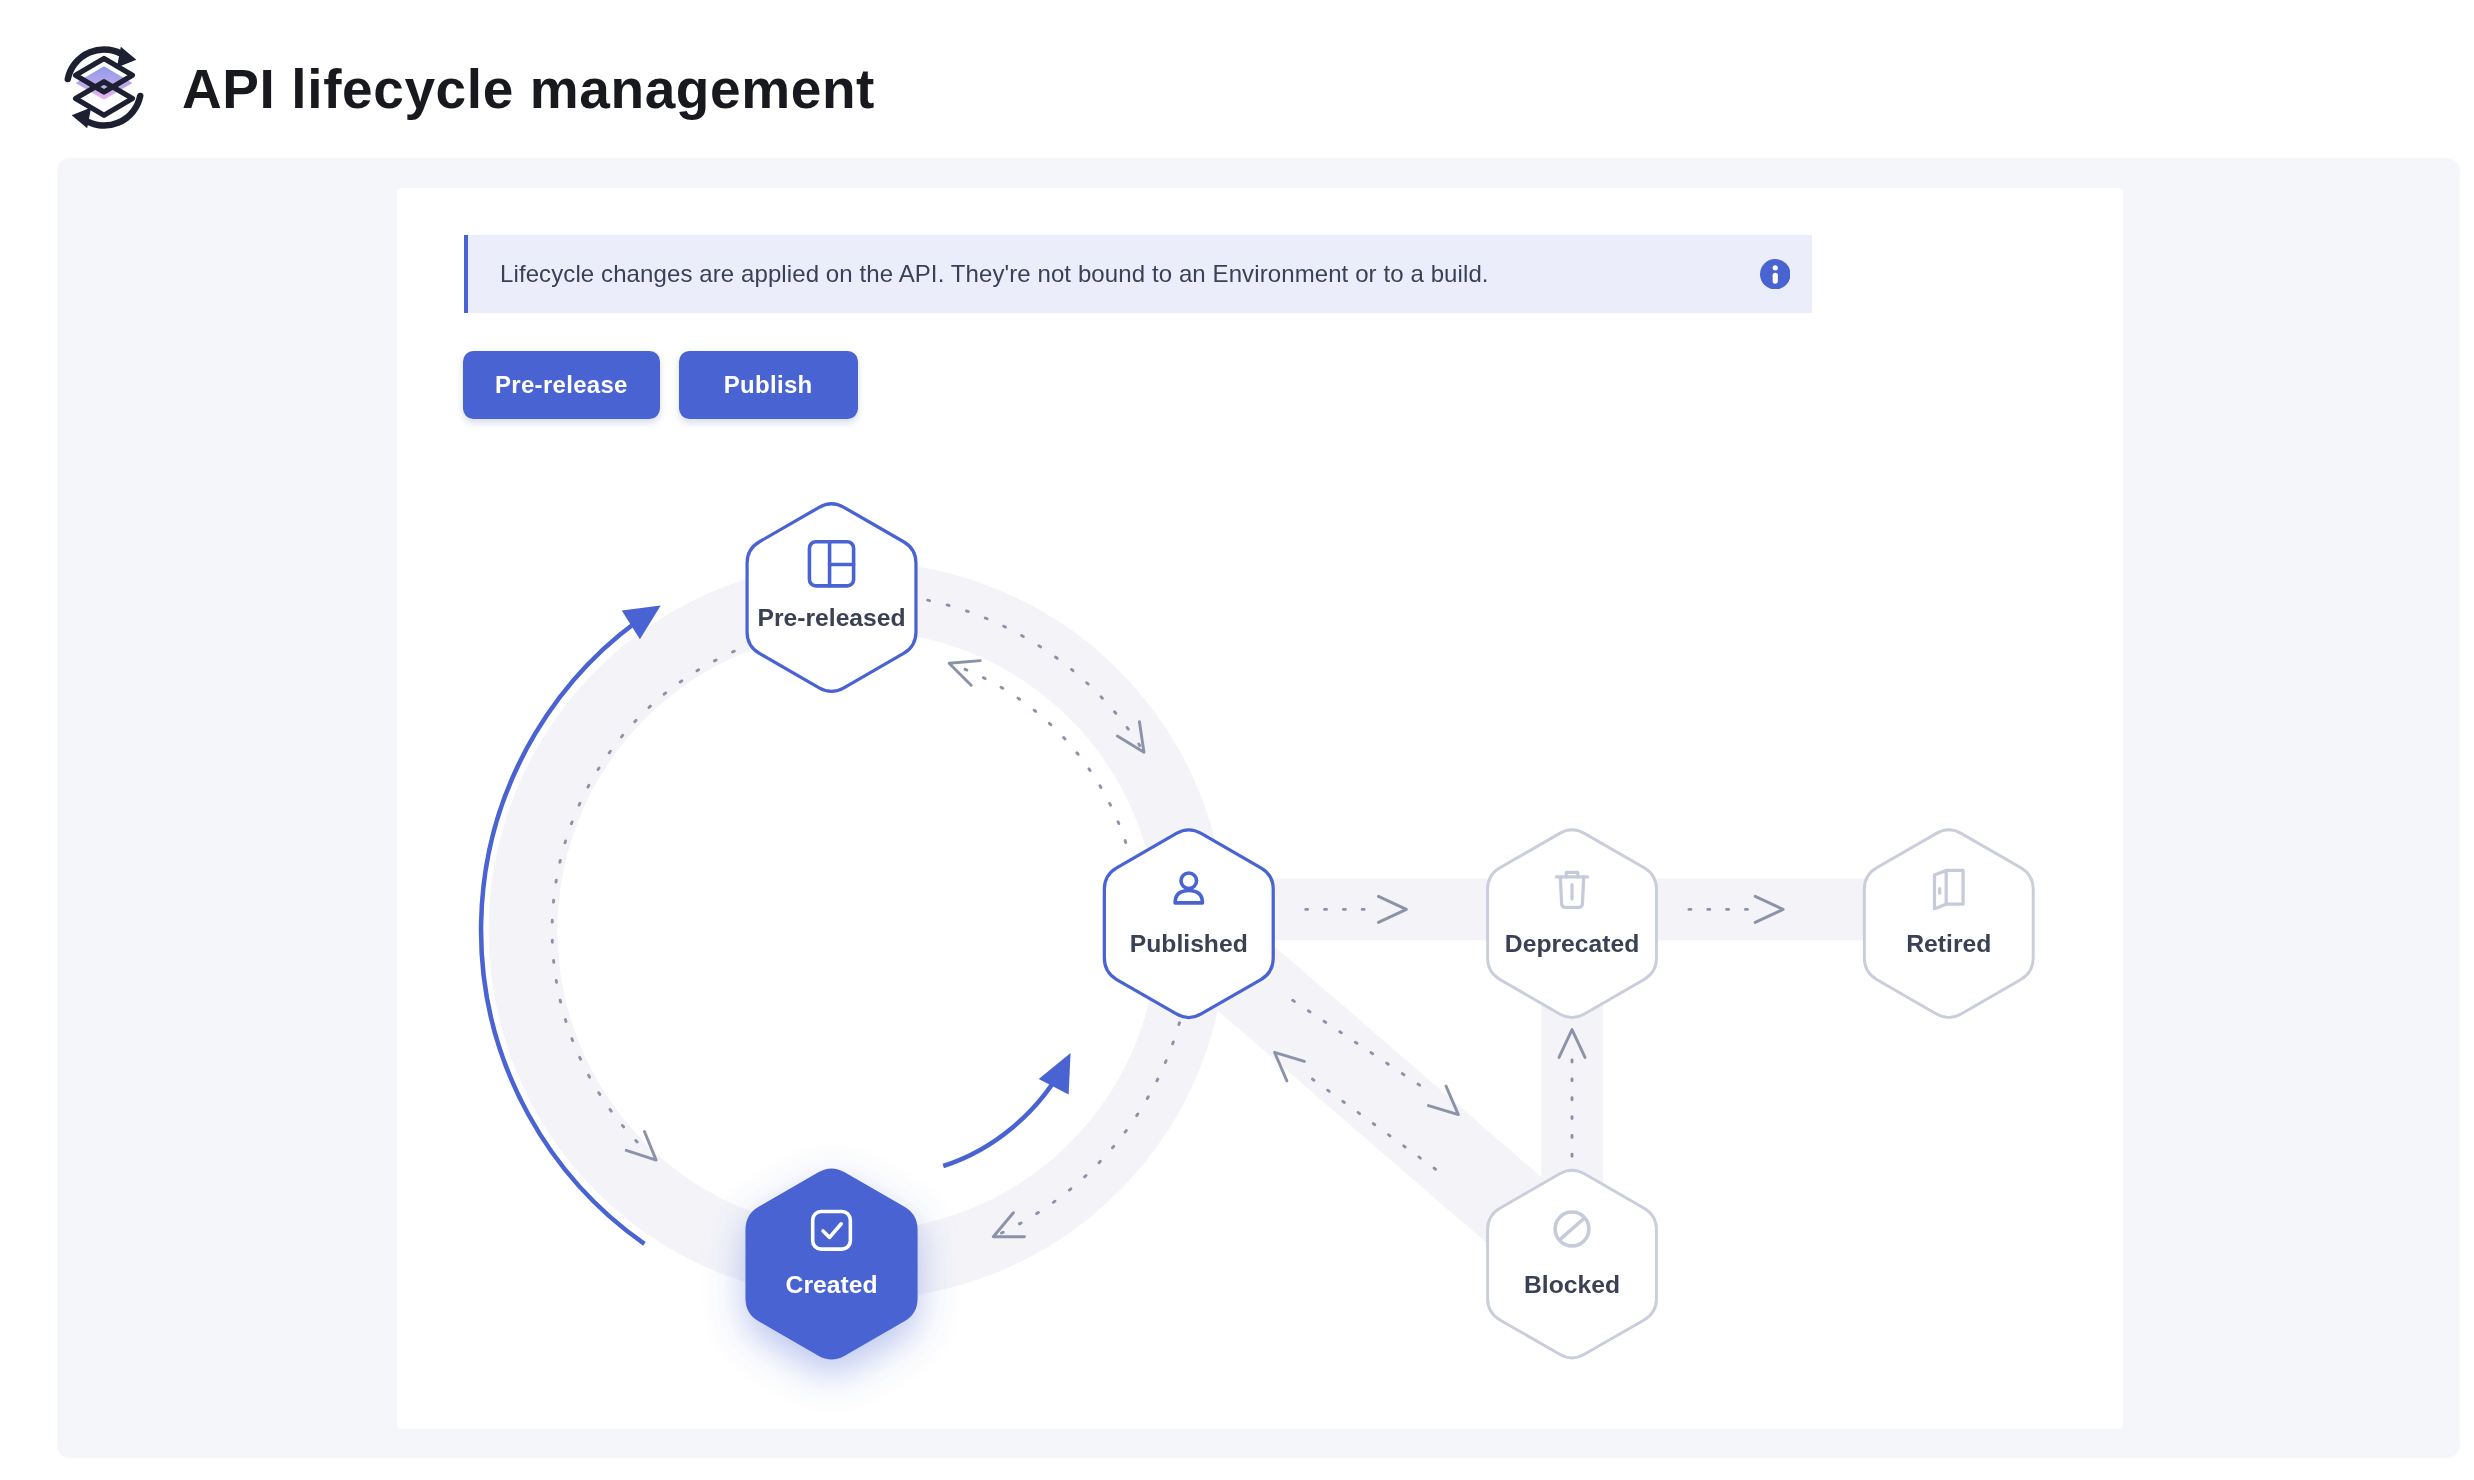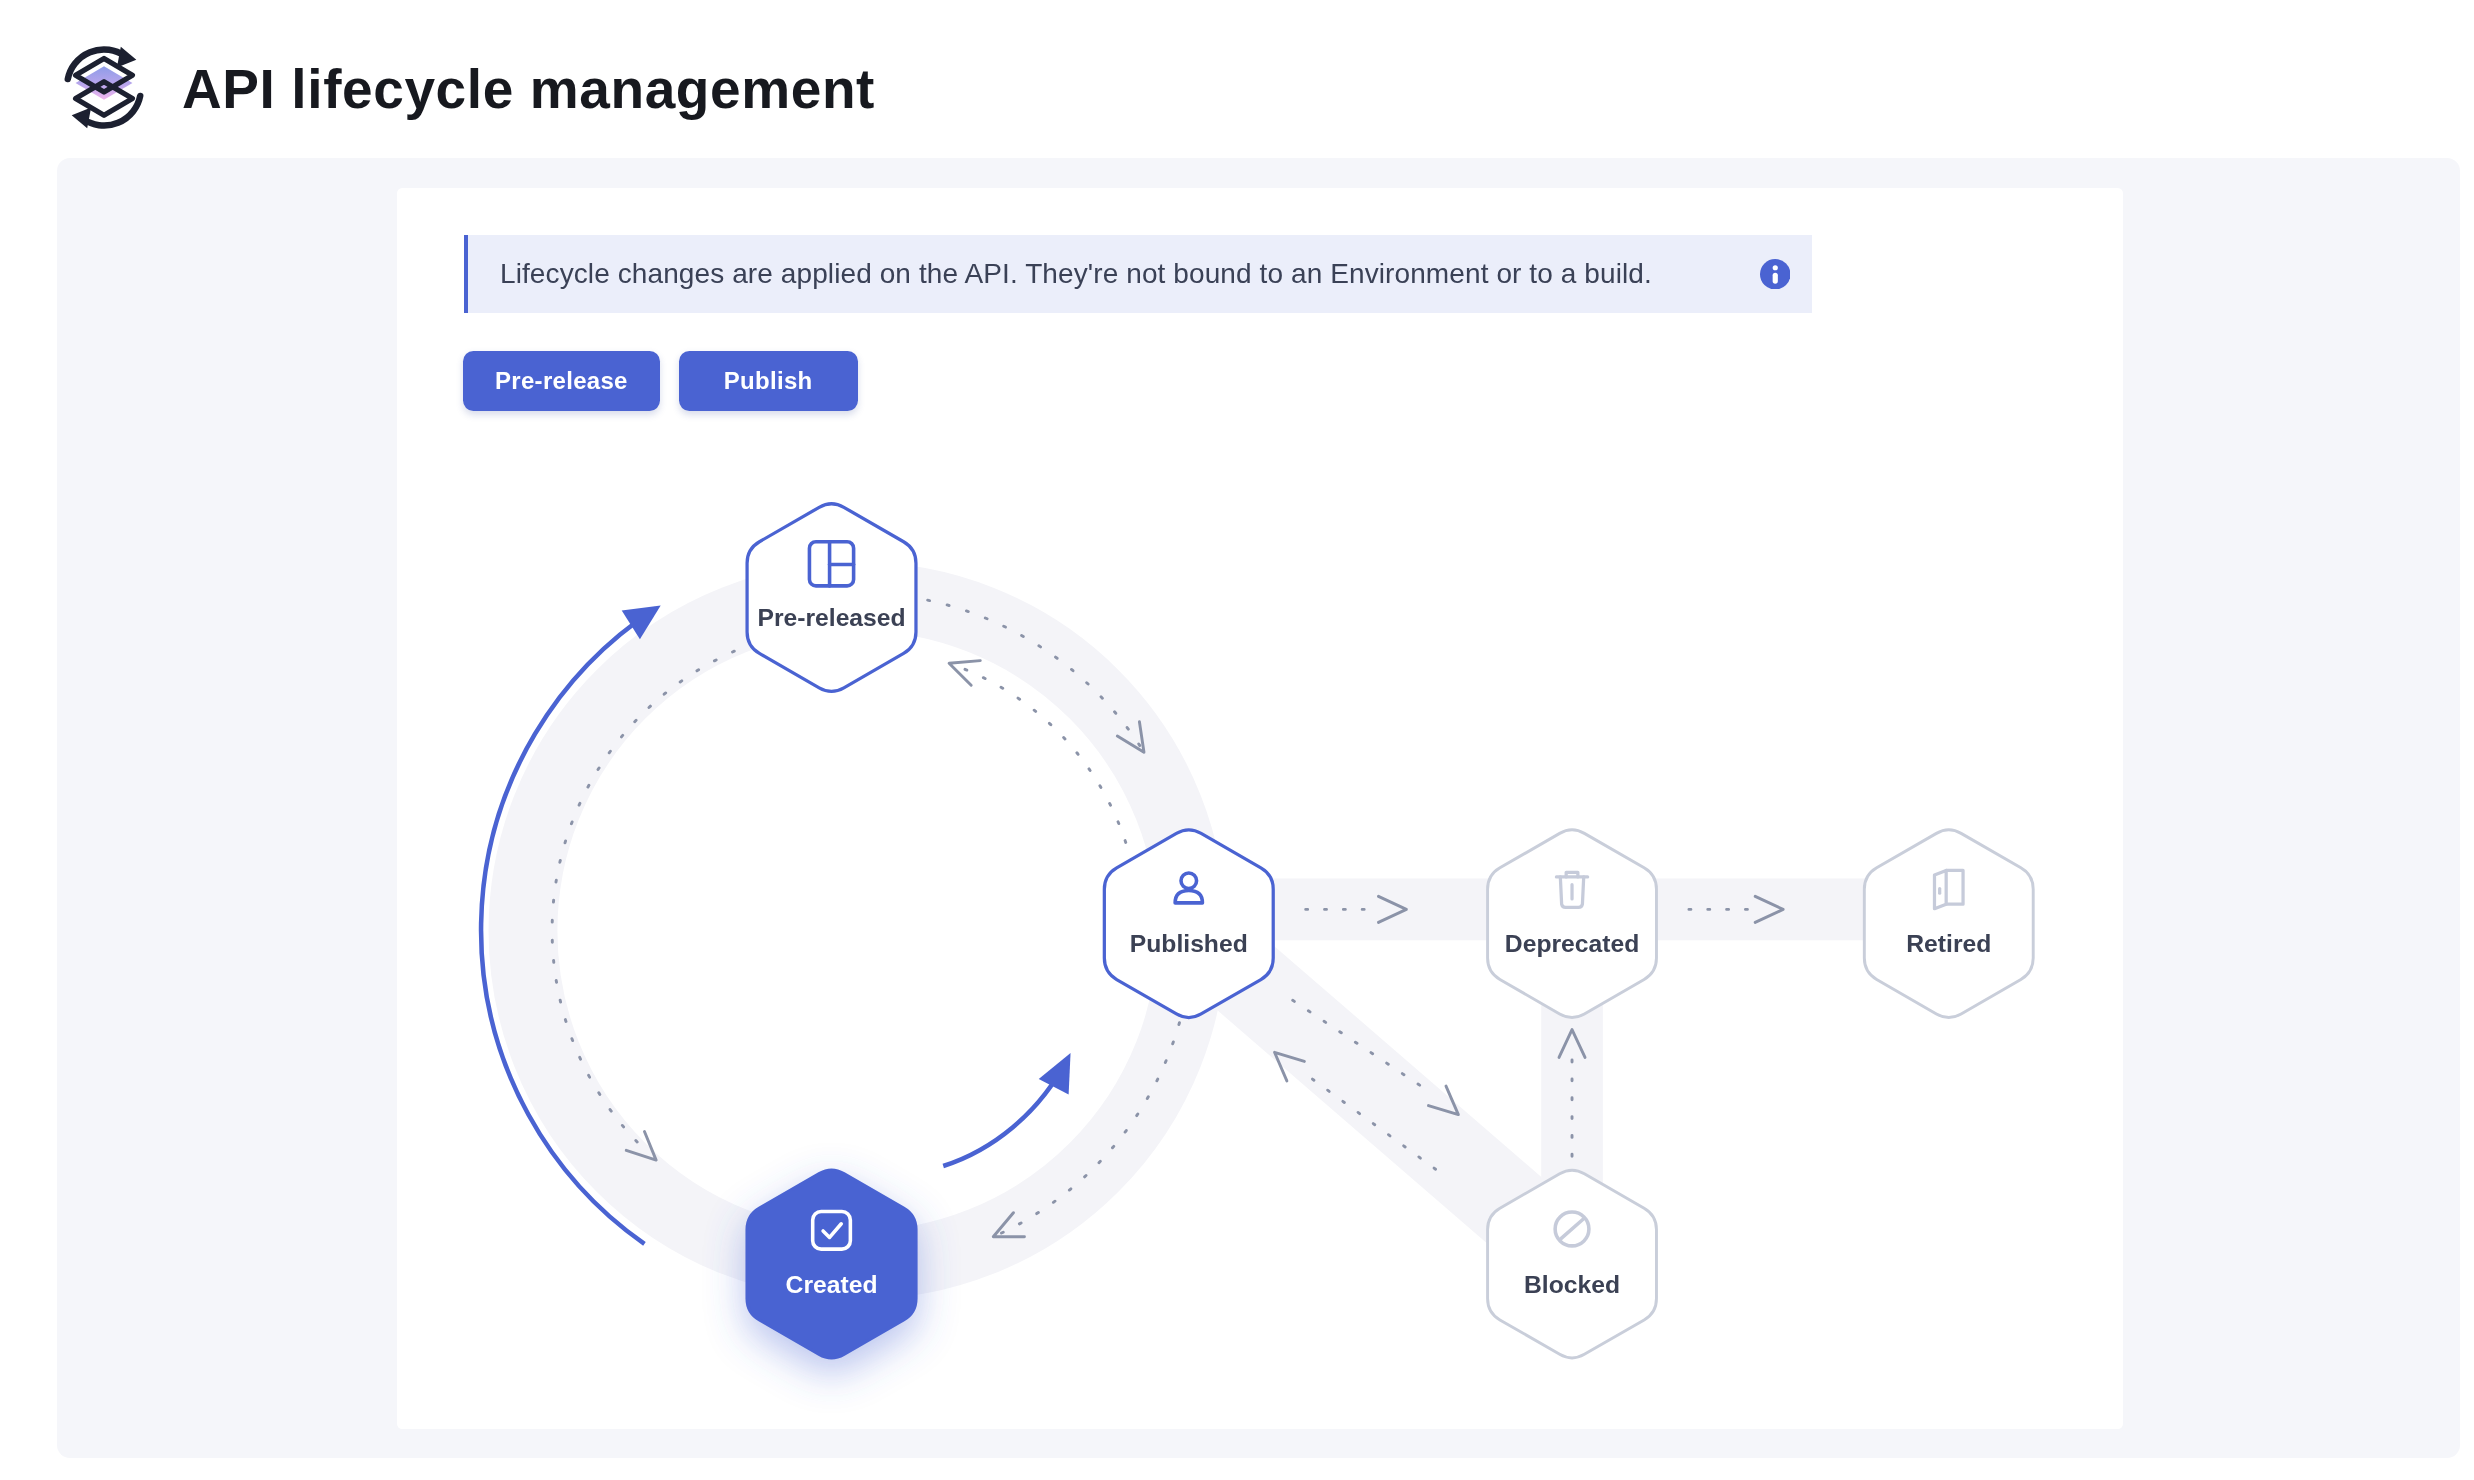--- a/index.html
+++ b/index.html
@@ -14,26 +14,26 @@
   
   .outer-panel{position:absolute;left:57px;top:158px;width:2403px;height:1300px;
     background:#f5f6fa;border-radius:13px;}
   .card{position:absolute;left:397px;top:188px;width:1726px;height:1241px;
     background:#ffffff;border-radius:5.2px;}
 
   
   .banner{position:absolute;left:464px;top:235px;width:1348px;height:78px;
     background:#ebeefa;border-left:4.5px solid #4a63d2;display:flex;align-items:center;
     padding:0 22px 0 32px;box-sizing:border-box;}
-  .banner-text{flex:1;font-size:28px;color:#3a4156;letter-spacing:0.1px;}
+  .banner-text{flex:1;font-size:24px;color:#3a4156;letter-spacing:0.1px;}
   .info-icon{width:30.5px;height:30.5px;flex:0 0 auto;cursor:pointer;}
 
   
   .actions{position:absolute;left:463px;top:351px;display:flex;gap:19px;}
-  .btn{height:60px;border:none;border-radius:10.4px;background:#4a63d2;color:#ffffff;
+  .btn{height:68px;border:none;border-radius:10.4px;background:#4a63d2;color:#ffffff;
     font-family:"Liberation Sans", sans-serif;font-size:24px;font-weight:600;
     padding:0 32px;letter-spacing:0.3px;cursor:pointer;
     box-shadow:0 3.2px 7.8px rgba(44,64,150,.18);text-align:right;}
   .btn.small-pad{padding:0 45px;}
 
   
   .diagram{position:absolute;left:0;top:0;width:2475px;height:1481px;}
   .nlabel{font-family:"Liberation Sans", sans-serif;font-size:38px;font-weight:700;fill:#3b4154;}
   .nlabel-light{font-family:"Liberation Sans", sans-serif;font-size:38px;font-weight:700;fill:#ffffff;}
 </style>

